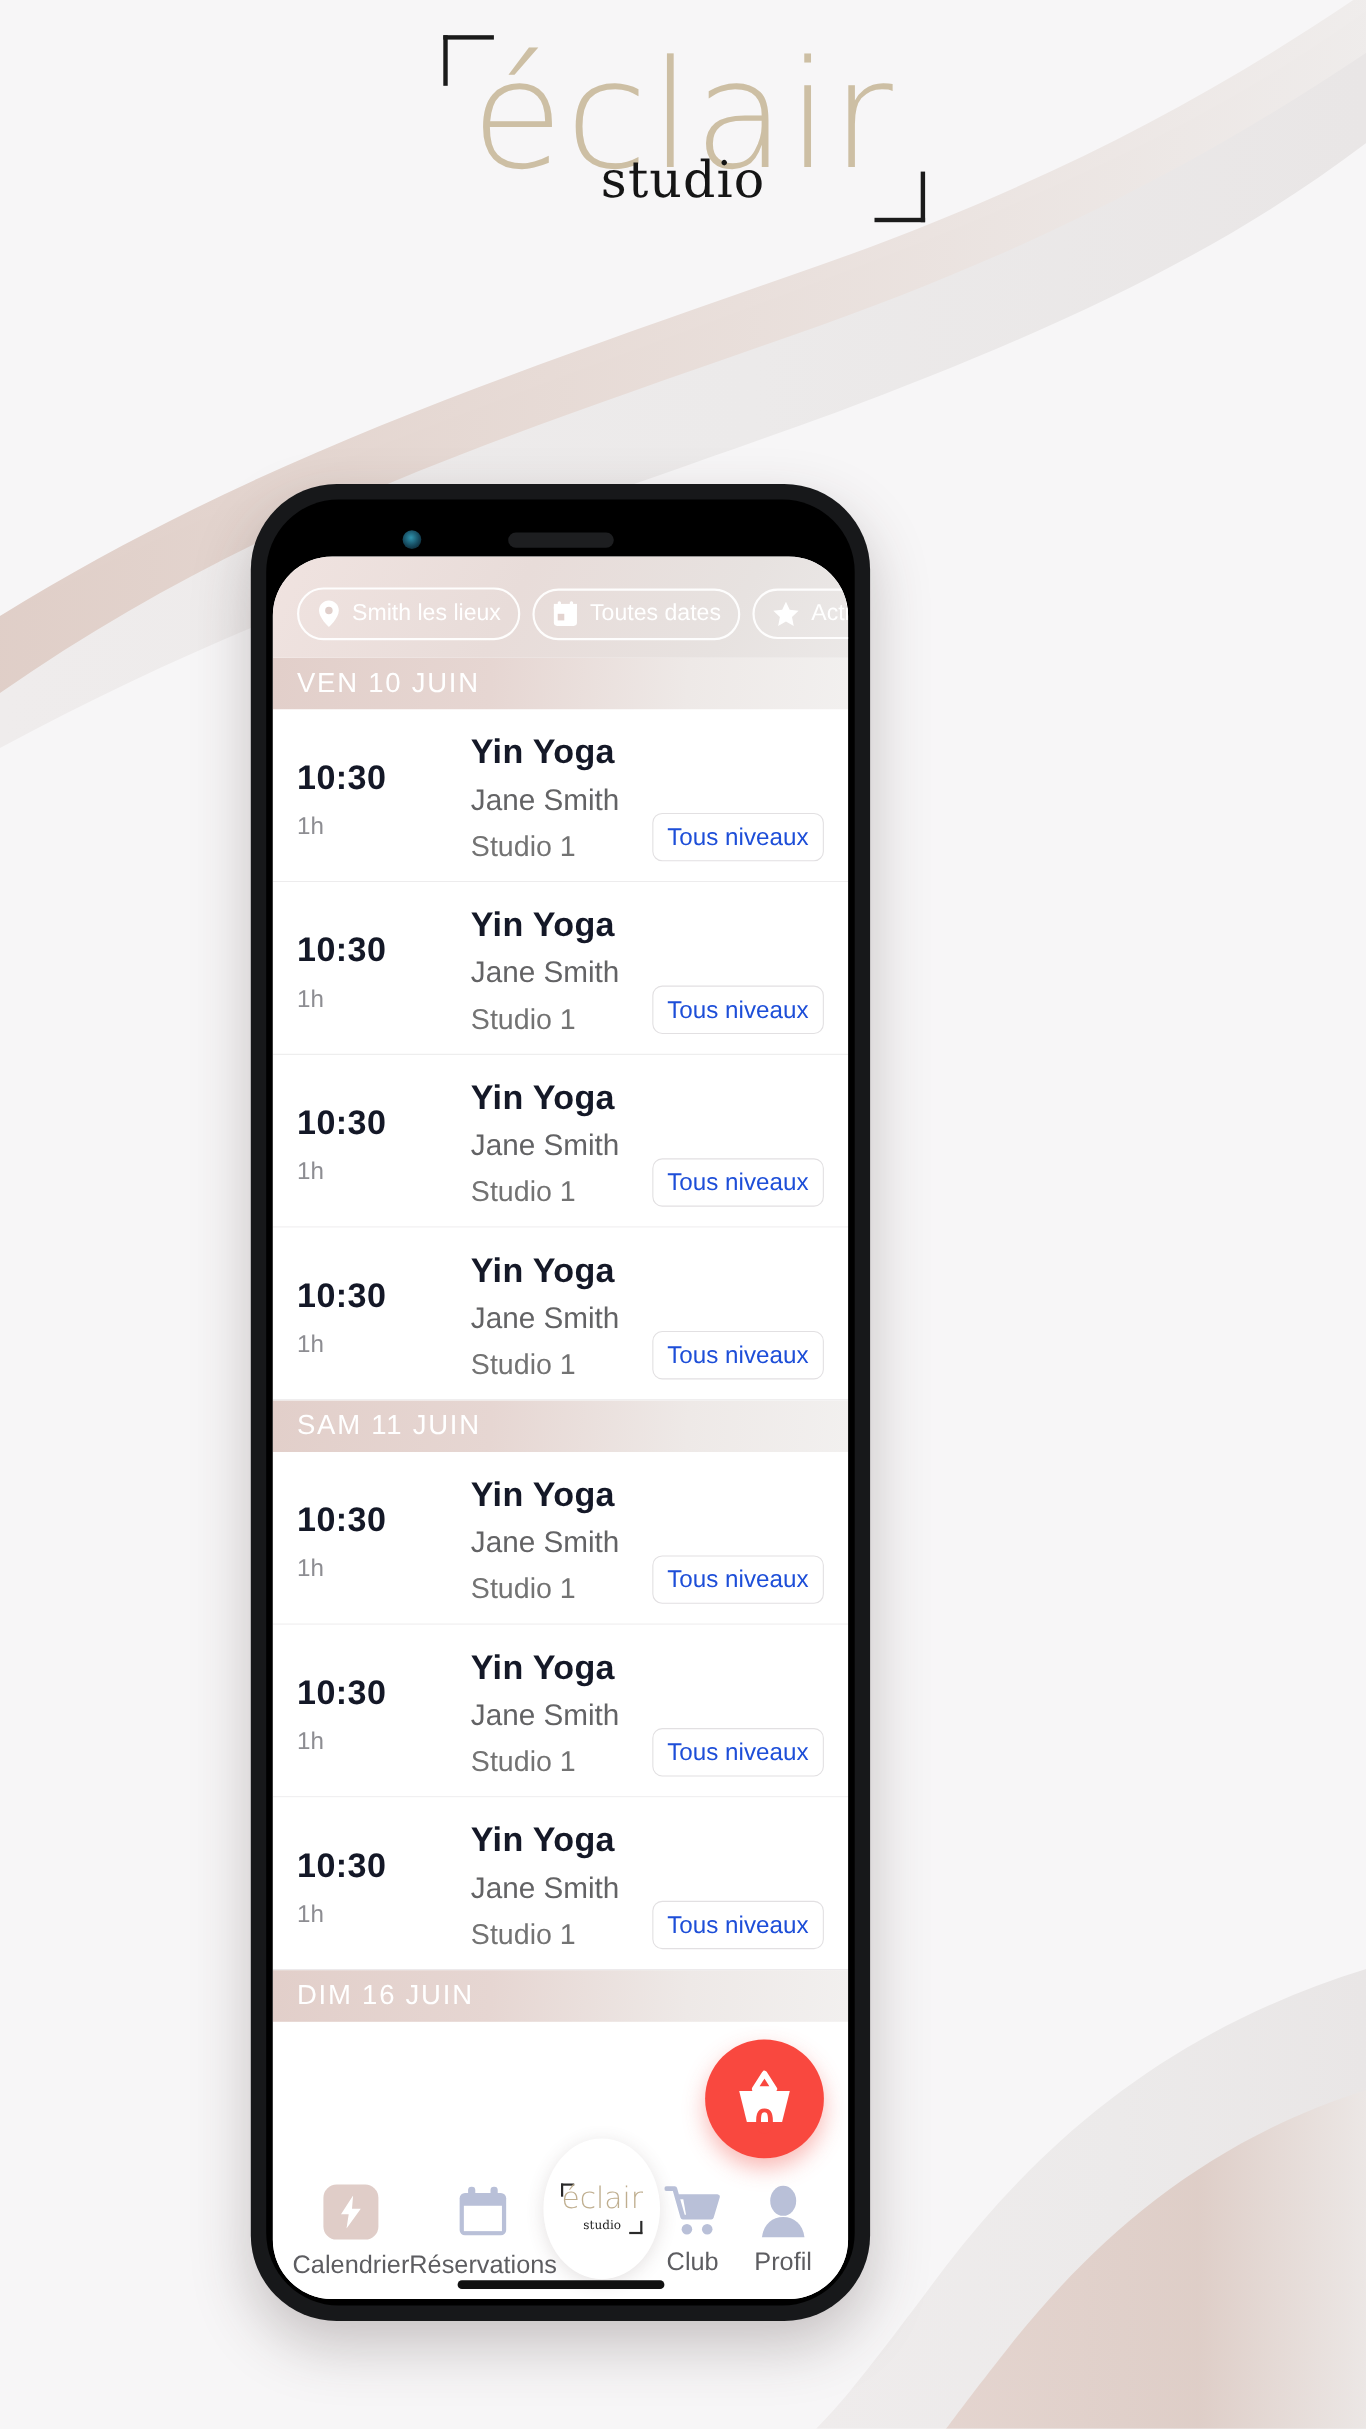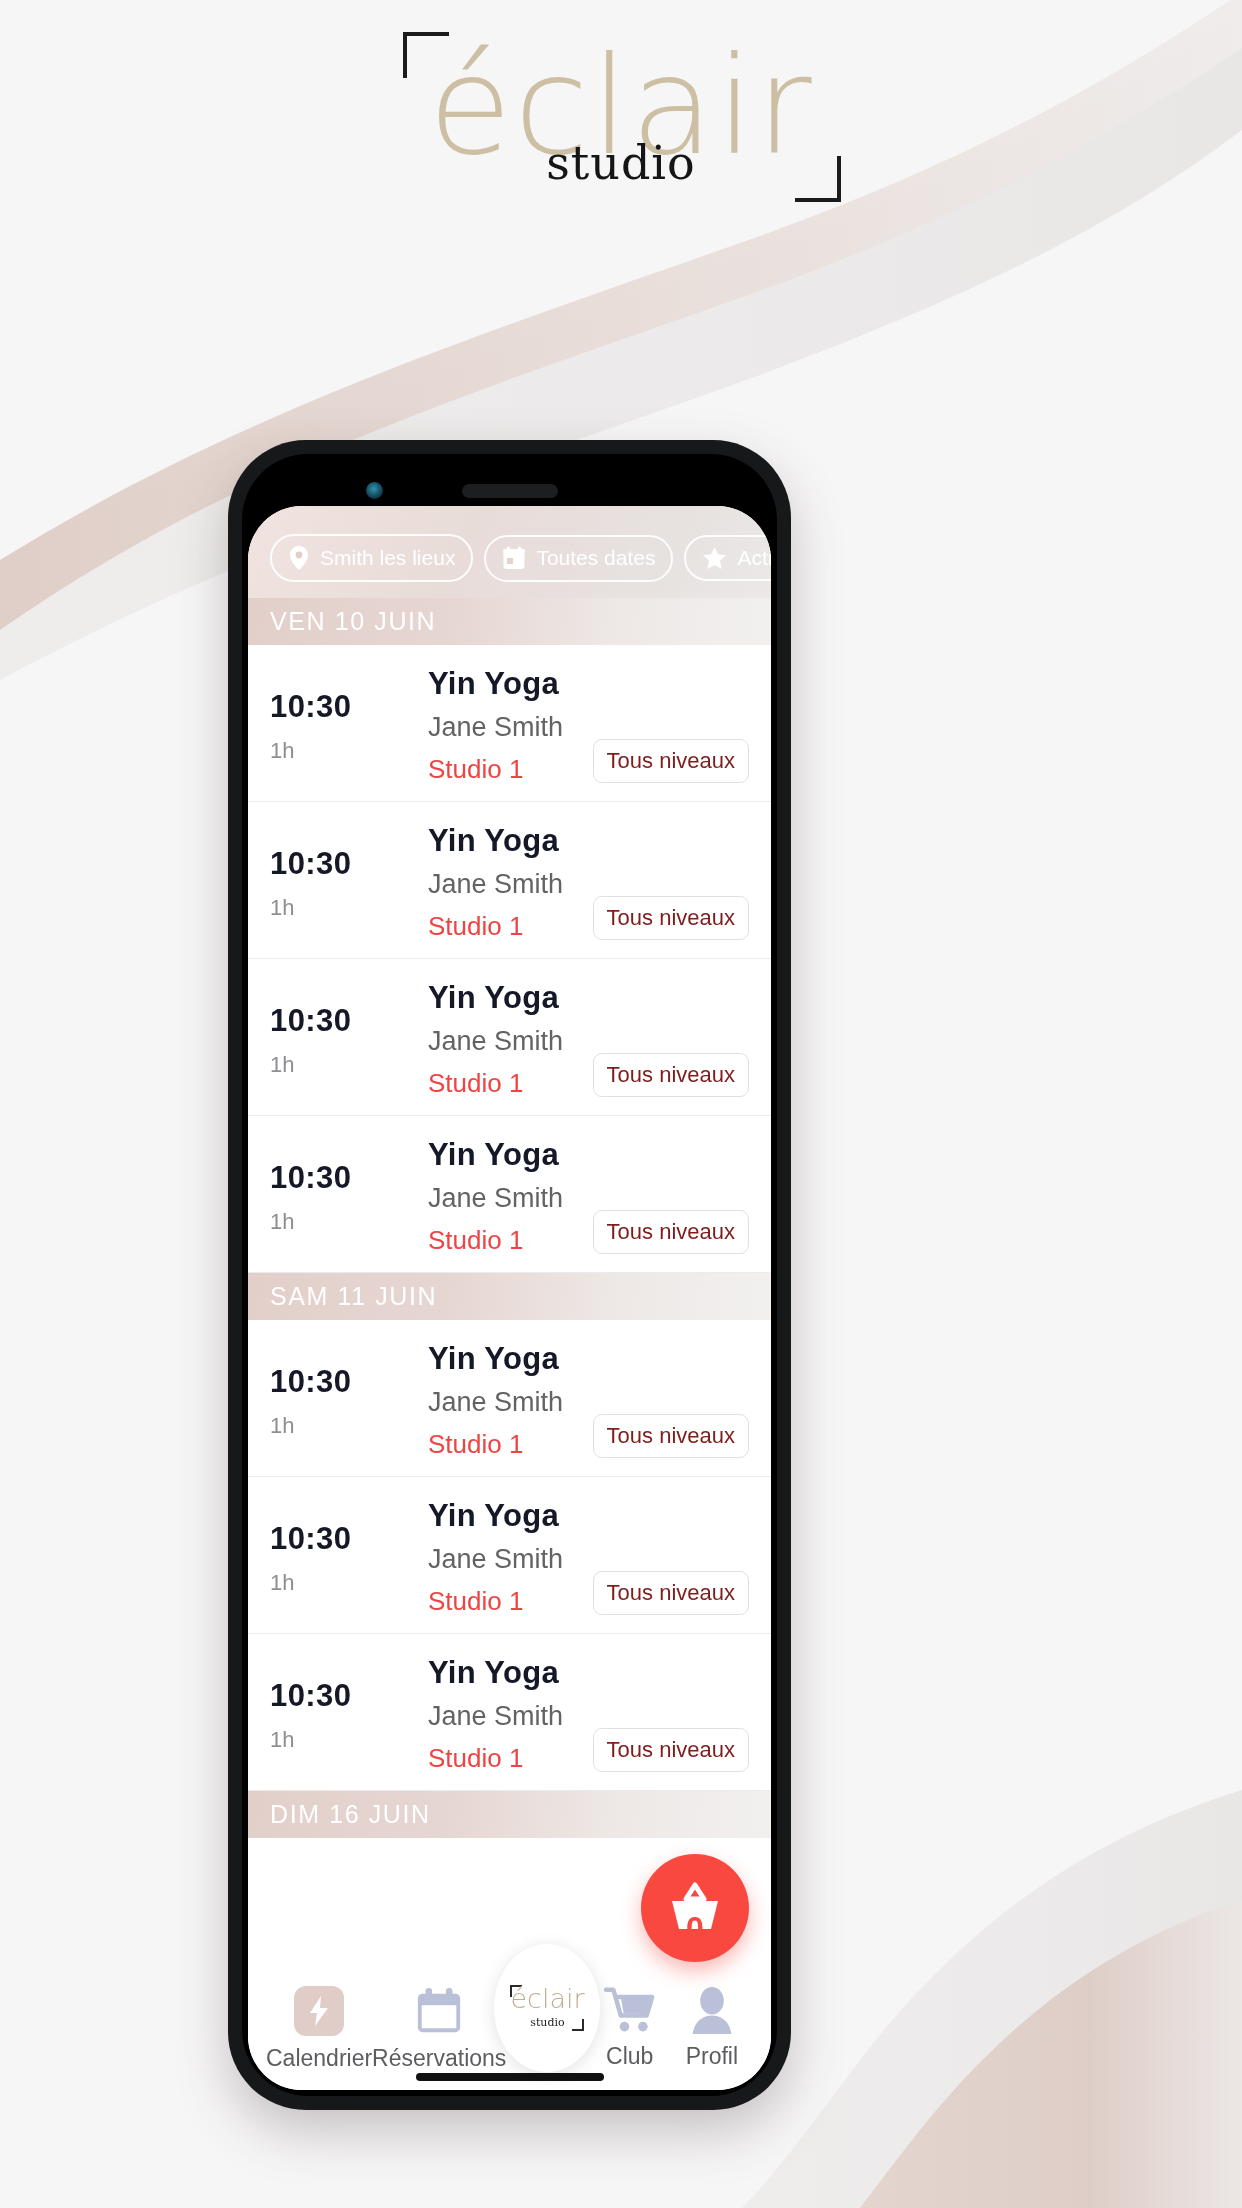--- a/index.html
+++ b/index.html
@@ -105,26 +105,26 @@
     min-height:148px;
     border-bottom:1.5px solid #eceaec;
     background:#fff;
   }
   .row-time{ width:118px; flex:none; padding-top:26px; }
   .row-time .t{ font-size:31px; font-weight:700; color:#141827; letter-spacing:.4px; }
   .row-time .d{ font-size:22px; color:#8d8d92; margin-top:13px; }
   .row-main{ flex:1; min-width:0; padding-top:3px;margin-left:40px; }
   .row-main .title{ font-size:31px; font-weight:700; color:#141827; letter-spacing:.3px; }
   .row-main .coach{ font-size:27px; color:#636365; margin-top:10px; }
-  .row-main .place{ font-size:26px; color:#ef4444; margin-top:11px; }
+  .row-main .place{ font-size:26px; color:#737373; margin-top:11px; }
   .row-badge{
     flex:none; align-self:flex-end;
     border:1.5px solid #e2e0e2; border-radius:9px;
     padding:8px 13px;
-    font-size:22px; color:#7f1d1d;
+    font-size:22px; color:#1d4ed8;
     white-space:nowrap;
     margin-bottom:2px;
   }
 
   
   .fab{
     position:absolute; right:22px; bottom:128px;
     width:108px; height:108px; border-radius:50%;
     background:#f9483f;
     display:flex; align-items:center; justify-content:center;

